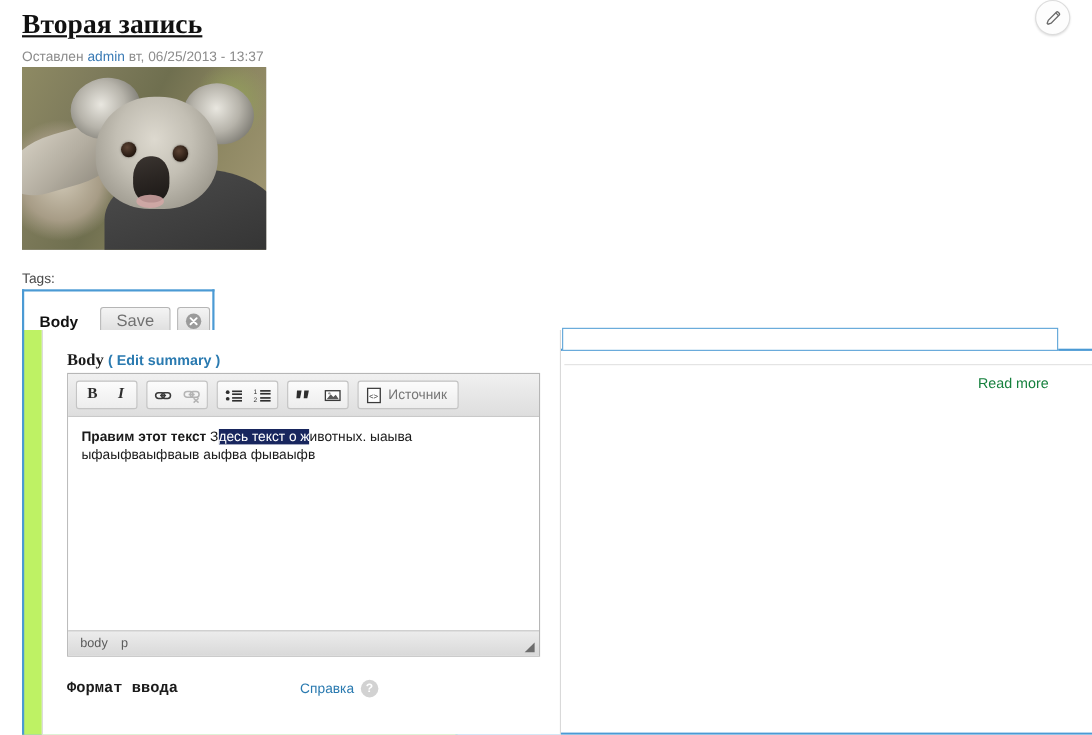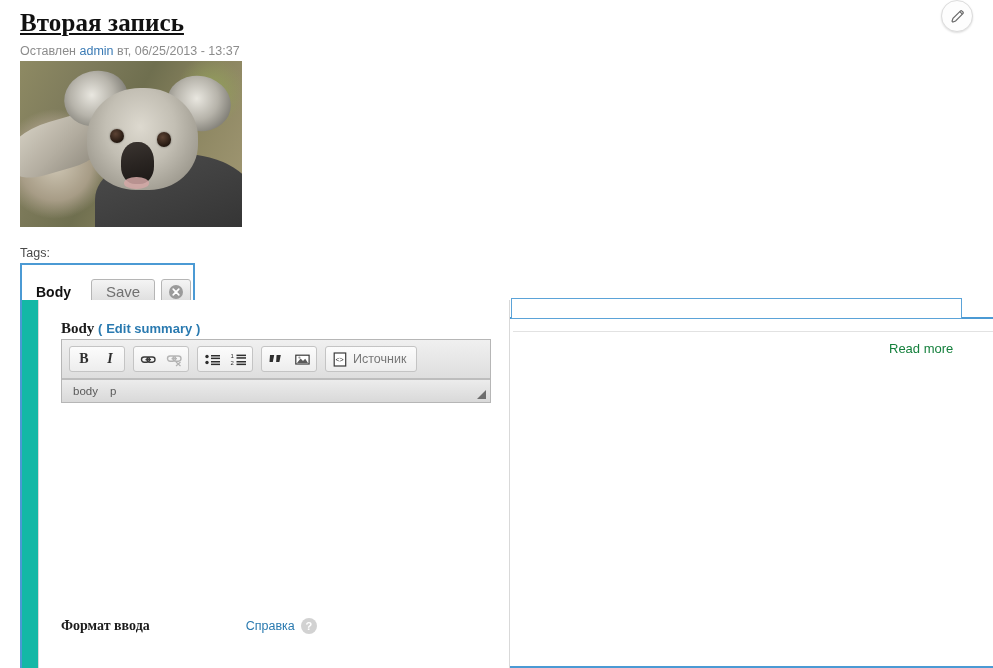--- a/index.html
+++ b/index.html
@@ -196,21 +196,21 @@
     width: 480px; height: 1px;
     background: #e2e2e2;
     z-index: 6;
   }
 
   
   #body-edit-modal {
     position: absolute;
     left: 20px; top: 300px;
     width: 396px; height: 368px;
-    background: #14b8a6;
+    background: #bef264;
     border: 2px solid #4b9ad4;
     border-top: none;
     border-bottom: none;
     z-index: 8;
   }
   #modal-inner {
     position: absolute;
     left: 16px; top: 0;
     width: 472px; height: 368px;
     border-left: 1px solid #d9d9d9;
@@ -306,24 +306,24 @@
   }
 
   
   #format-row {
     position: absolute;
     left: 22px; top: 318px;
     width: 430px;
     display: flex; align-items: center;
   }
   #format-label {
-    font-family: Liberation Serif, serif;
+    font-family: Liberation Mono, monospace;
     font-size: 14px; font-weight: bold;
     color: #1b1b1b;
-    margin-right: 14px;
+    margin-right: 29px;
     white-space: nowrap;
   }
   #format-select {
     width: 141px; height: 27px;
     font-family: "Liberation Sans", sans-serif;
     font-size: 13px;
     color: #1c1c1c;
     border: 1px solid #9a9a9a;
     background: #fff;
     padding-left: 6px;
@@ -481,20 +481,23 @@
             <svg width="15" height="15" viewBox="0 0 15 15">
               <rect x="1.2" y="1" width="11.5" height="13" fill="#ffffff" stroke="#3a3a3a" stroke-width="1.2"></rect>
               <text x="2.4" y="10.4" font-size="7" font-family="Liberation Mono, monospace" fill="#2e2e2e">&lt;&gt;</text>
             </svg>
             <span>Источник</span>
           </div>
         </div>
 
       </div>
 
+      <div id="ck-editable">
+        <p><b>Правим этот текст </b><span>З</span><span class="selection">десь текст о ж</span><span>ивотных. ыаыва ыфаыфваыфваыв аыфва фываыфв</span></p>
+      </div>
 
       <div id="ck-statusbar">
         <span class="el-path">body</span>
         <span class="el-path">p</span>
         <div id="ck-resize"></div>
       </div>
     </div>
 
     <div id="format-row">
       <span id="format-label">Формат ввода</span>

